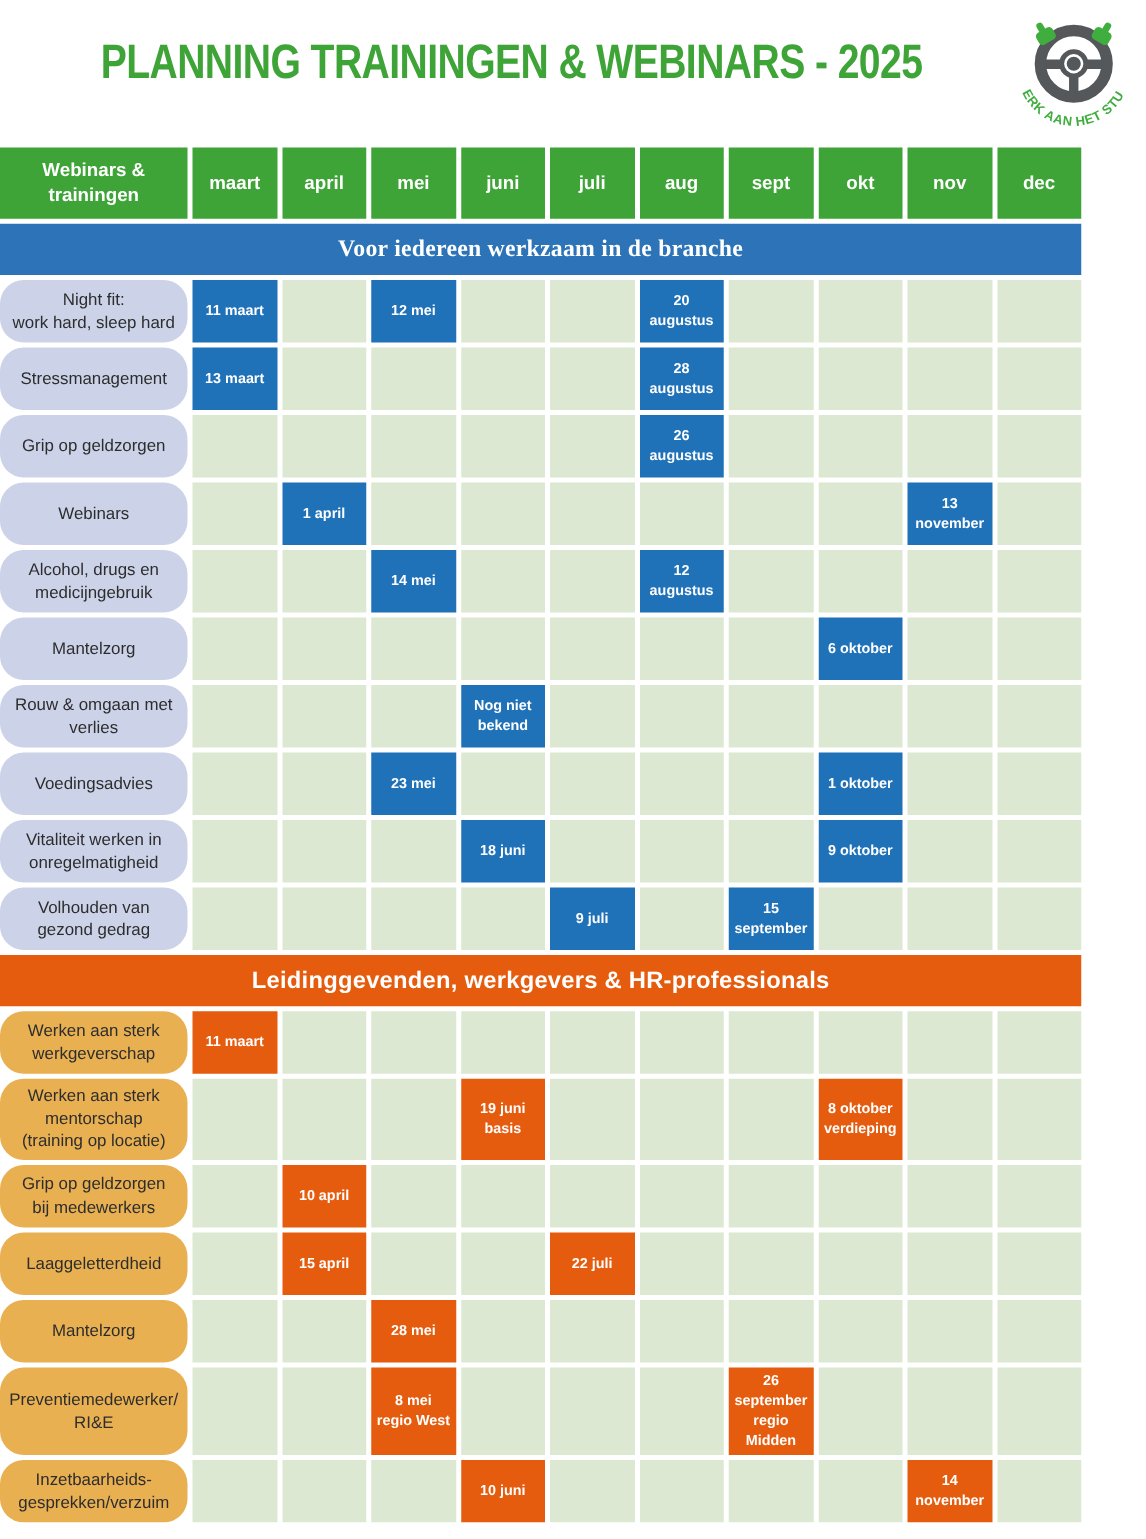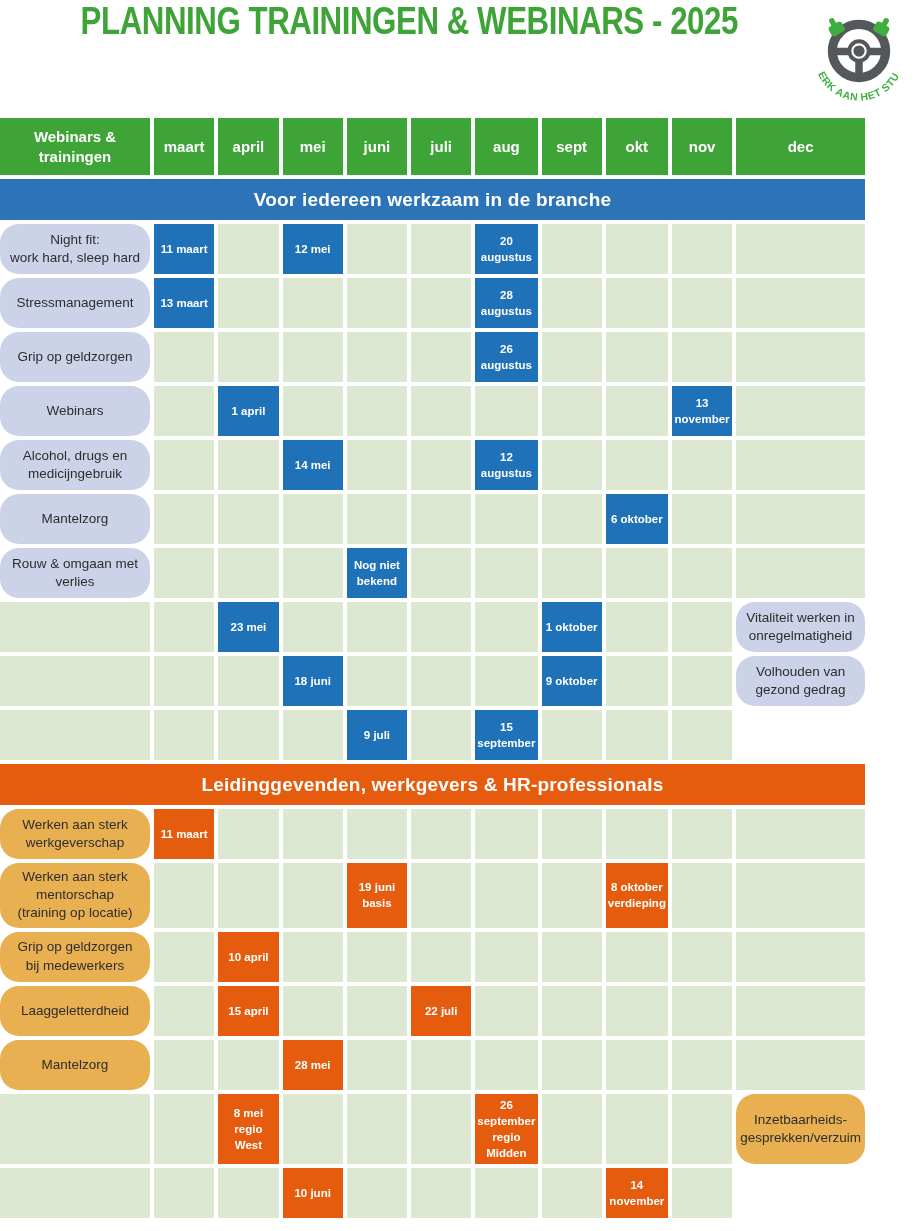--- a/index.html
+++ b/index.html
@@ -12,21 +12,21 @@
   .page-header {
     display: flex;
     align-items: flex-start;
     height: 118px;
     padding: 4px 8px 0 10px;
   }
   .title-wrap {
     flex: 1;
     display: flex;
     justify-content: center;
-    align-items: flex-start;
+    align-items: center;
     height: 100%;
     padding-bottom: 16px;
   }
   h1.page-title {
     color: #3ea437;
     font-size: 34px;
     font-weight: bold;
     white-space: nowrap;
     transform: scale(0.92, 1.14);
     transform-origin: center bottom;
@@ -59,21 +59,21 @@
     grid-column: 1 / -1;
     color: #fff;
     font-weight: bold;
     font-size: 19px;
     display: flex;
     align-items: center;
     justify-content: center;
     min-height: 41px;
     letter-spacing: 0.2px;
   }
-  .banner.blue { background: #2c74b7; }
+  .banner.blue { background: #2c74b7; font-family: Liberation Serif, serif; }
   .banner.orange { background: #e65c0e; }
   .label-cell {
     display: flex;
     align-items: center;
     justify-content: center;
     text-align: center;
     font-size: 13.5px;
     color: #2d2d2d;
     min-height: 50px;
     white-space: pre-line;
@@ -223,20 +223,21 @@
     <div class="cell"></div>
     <div class="cell"></div>
     <div class="cell event blue">Nog niet
 bekend</div>
     <div class="cell"></div>
     <div class="cell"></div>
     <div class="cell"></div>
     <div class="cell"></div>
     <div class="cell"></div>
     <div class="cell"></div>
+    <div class="label-cell blue">Voedingsadvies</div>
     <div class="cell"></div>
     <div class="cell"></div>
     <div class="cell event blue">23 mei</div>
     <div class="cell"></div>
     <div class="cell"></div>
     <div class="cell"></div>
     <div class="cell"></div>
     <div class="cell event blue">1 oktober</div>
     <div class="cell"></div>
     <div class="cell"></div>
@@ -320,20 +321,22 @@
     <div class="cell"></div>
     <div class="cell"></div>
     <div class="cell event orange">28 mei</div>
     <div class="cell"></div>
     <div class="cell"></div>
     <div class="cell"></div>
     <div class="cell"></div>
     <div class="cell"></div>
     <div class="cell"></div>
     <div class="cell"></div>
+    <div class="label-cell orange">Preventiemedewerker/
+RI&amp;E</div>
     <div class="cell"></div>
     <div class="cell"></div>
     <div class="cell event orange">8 mei
 regio West</div>
     <div class="cell"></div>
     <div class="cell"></div>
     <div class="cell"></div>
     <div class="cell event orange">26
 september
 regio

